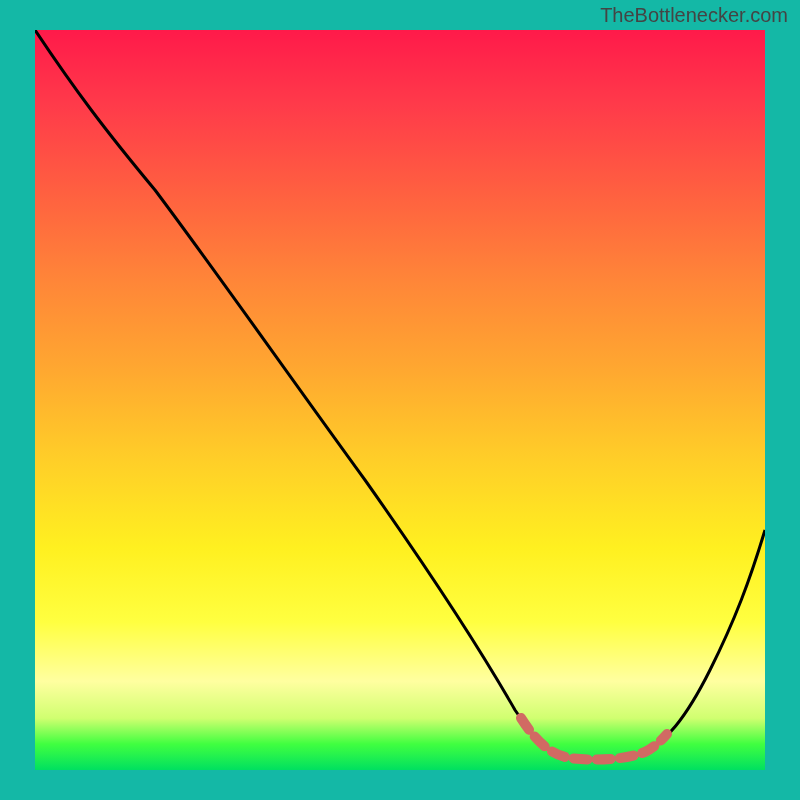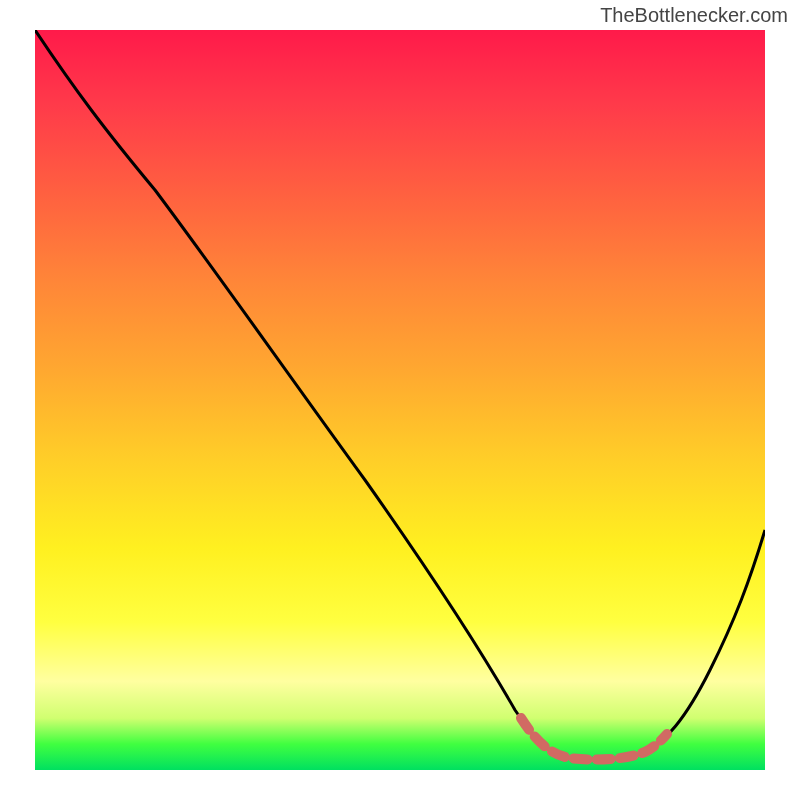--- a/index.html
+++ b/index.html
@@ -8,21 +8,21 @@
     background: #000;
     width: 800px;
     height: 800px;
     overflow: hidden;
     font-family: Arial, sans-serif;
   }
   .container {
     position: relative;
     width: 800px;
     height: 800px;
-    background: #ffffff;
+    background: #14b8a6;
   }
   .watermark {
     position: absolute;
     top: 4px;
     right: 12px;
     color: #444;
     font-size: 20px;
     font-weight: 500;
     z-index: 10;
   }

